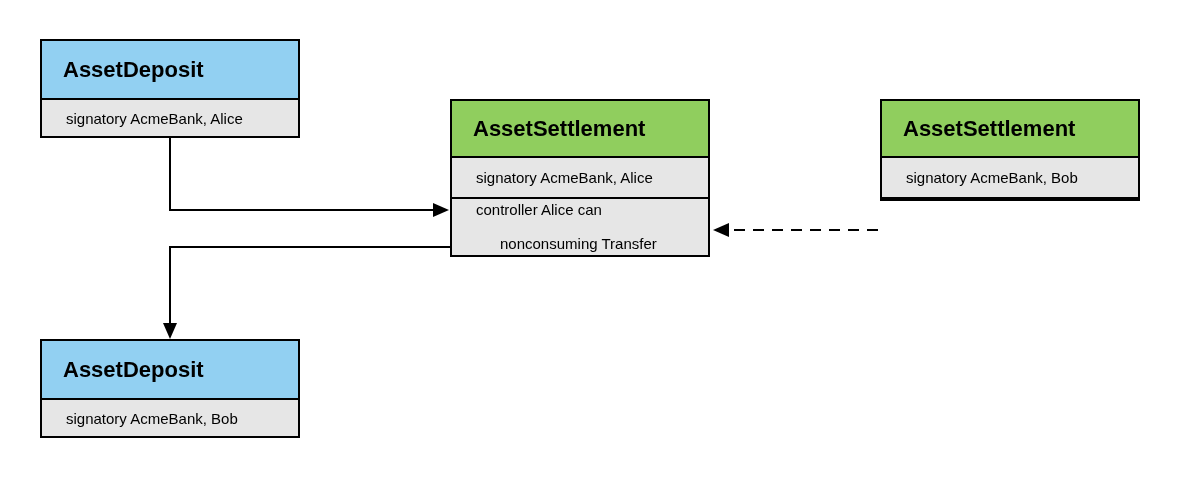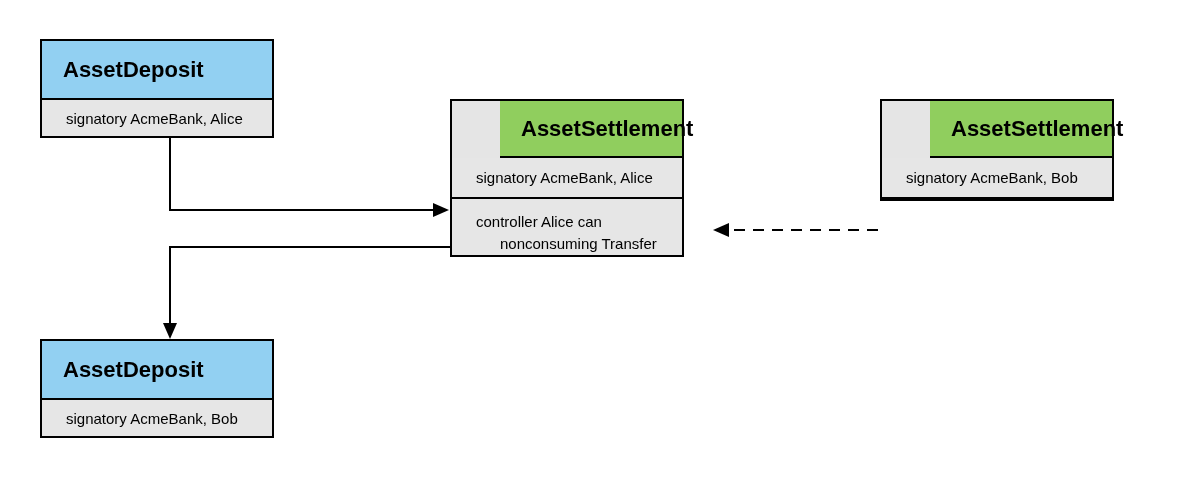--- a/index.html
+++ b/index.html
@@ -17,57 +17,57 @@
   }
   #edge-layer {
     position: absolute;
     left: 0;
     top: 0;
     width: 1180px;
     height: 480px;
   }
   .node {
     position: absolute;
-    width: 234px;
+    width: 260px;
     border: 2px solid #000000;
     box-sizing: border-box;
-    background: #e5e5e5;
+    background: #7dd3fc;
   }
   .node-header {
     display: flex;
     align-items: center;
     padding-left: 21px;
     font-size: 22px;
     font-weight: bold;
     color: #000000;
     border-bottom: 2px solid #000000;
     box-sizing: border-box;
   }
   .deposit .node-header { background: #92d0f2; height: 59px; }
-  .settlement .node-header { background: #90ce5e; height: 57px; margin-left: 48px; }
+  .settlement .node-header { background: #90ce5e; height: 57px; }
   .node-row {
     background: #e6e6e6;
     font-size: 15px;
     color: #000000;
     box-sizing: border-box;
     display: flex;
     align-items: center;
     padding-left: 24px;
     padding-right: 8px;
   }
   .deposit .node-row-signatory { height: 36px; }
   .settlement .node-row-signatory {
     height: 41px;
     border-bottom: 2px solid #000000;
   }
   .node-row-controller {
     height: 56px;
     flex-direction: column;
     align-items: flex-start;
-    justify-content: flex-end;
+    justify-content: space-between;
     line-height: 22px;
   }
   .controller-line2 { padding-left: 24px; }
 </style>
 </head>
 <body>
 
 <div id="canvas">
 
   <svg id="edge-layer" viewBox="0 0 1180 480" xmlns="http://www.w3.org/2000/svg">

